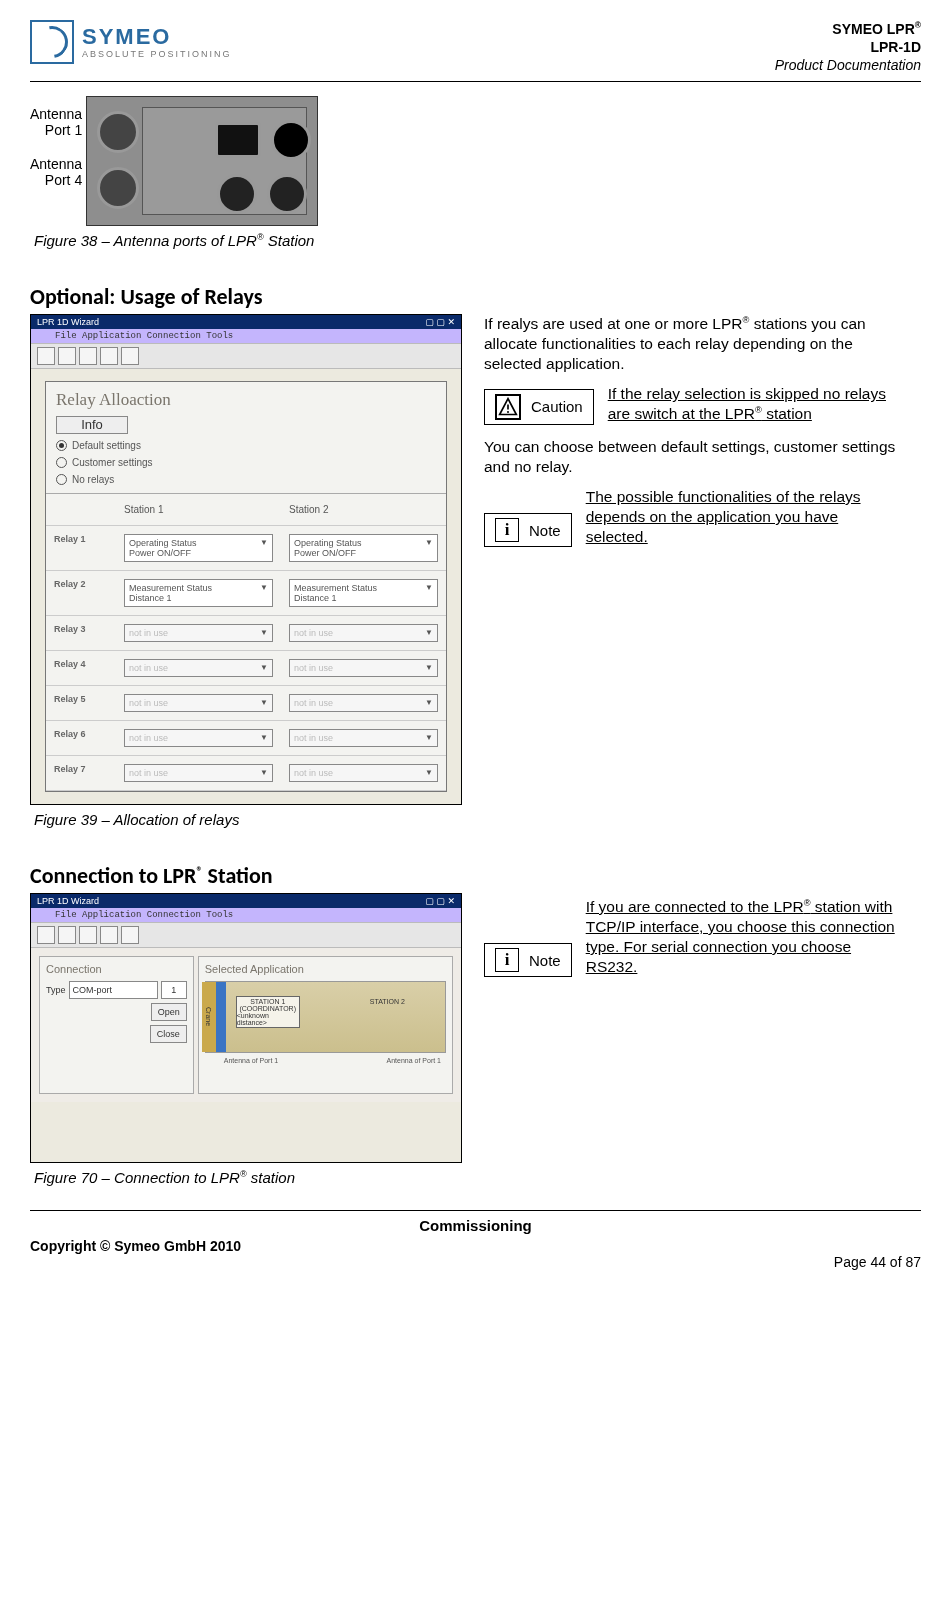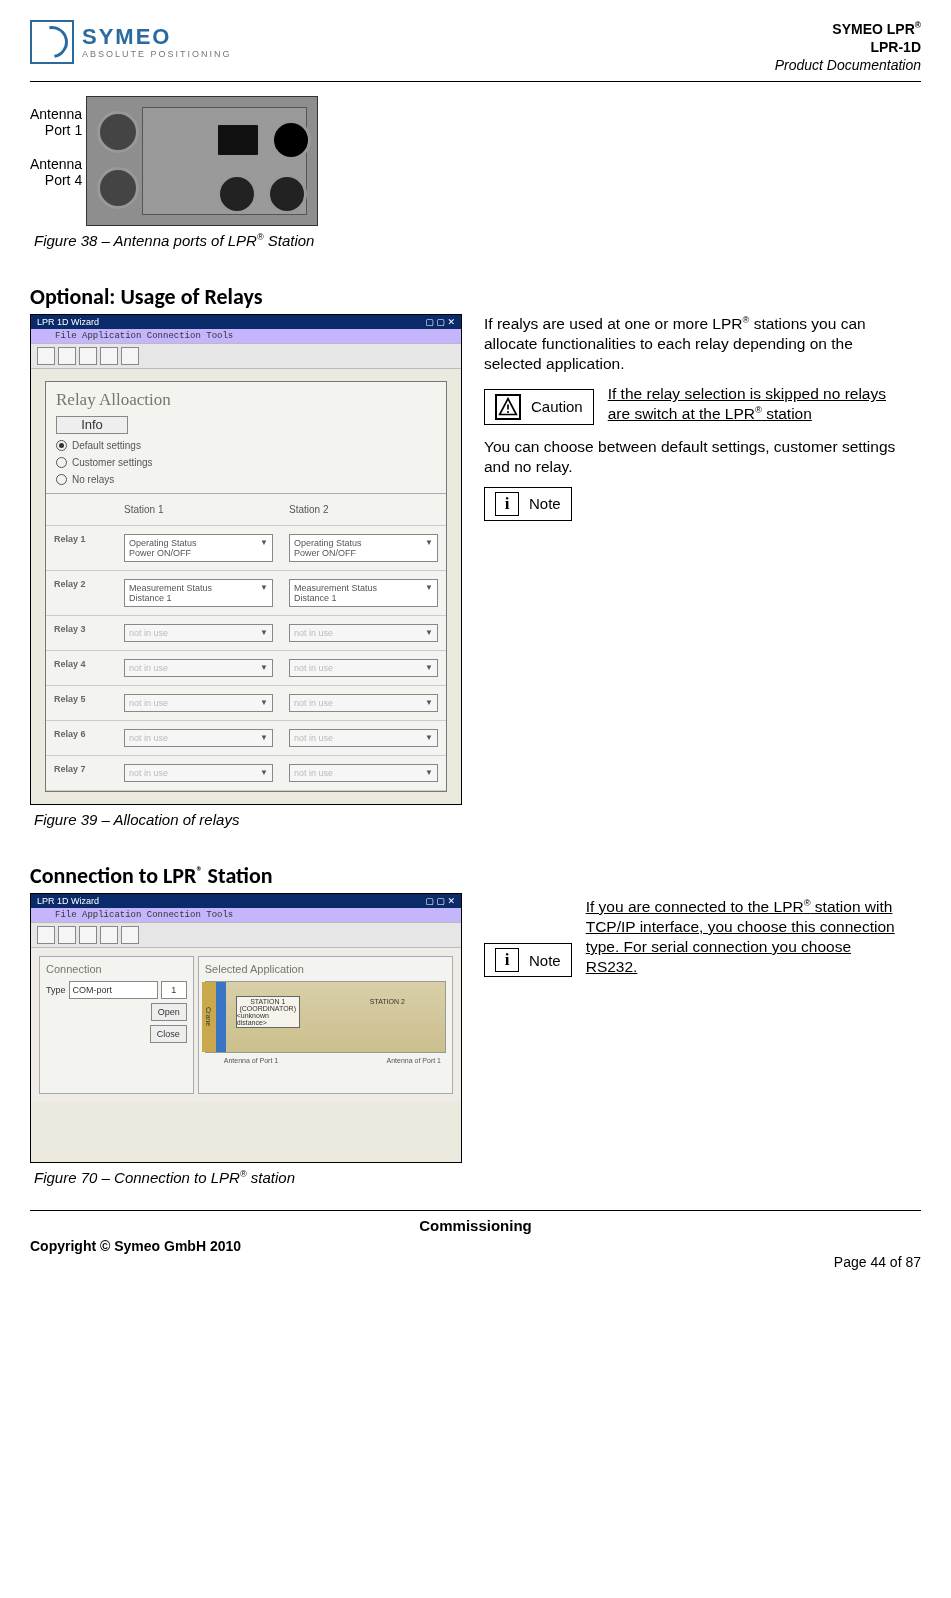--- a/index.html
+++ b/index.html
@@ -326,20 +326,21 @@
         <span>Caution</span>
       </div>
       <div class="callout-text"><span>If the relay selection is skipped no relays are switch at the LPR</span><sup>®</sup><span> station</span></div>
     </div>
     <p>You can choose between default settings, customer settings and no relay.</p>
     <div class="callout">
       <div class="callout-box">
         <span class="ico note">i</span>
         <span>Note</span>
       </div>
+      <div class="callout-text">The possible functionalities of the relays depends on the application you have selected.</div>
     </div>
   </div>
 </div>
 <div class="fig-caption">Figure 39 – Allocation of relays</div>
 
 <h2 class="section">
   <span>Connection to LPR</span><sup style="font-size:0.55em">®</sup><span> Station</span>
 </h2>
 <div class="two-col">
   <div class="shot" style="width:430px">

